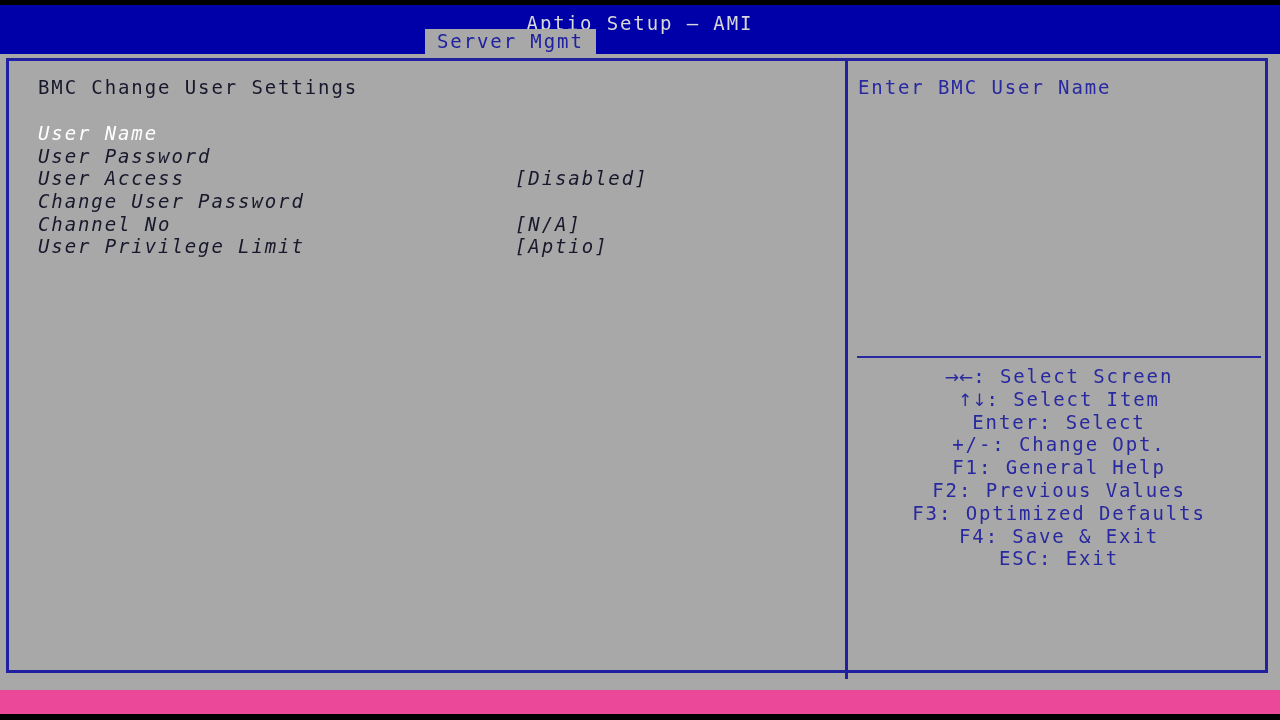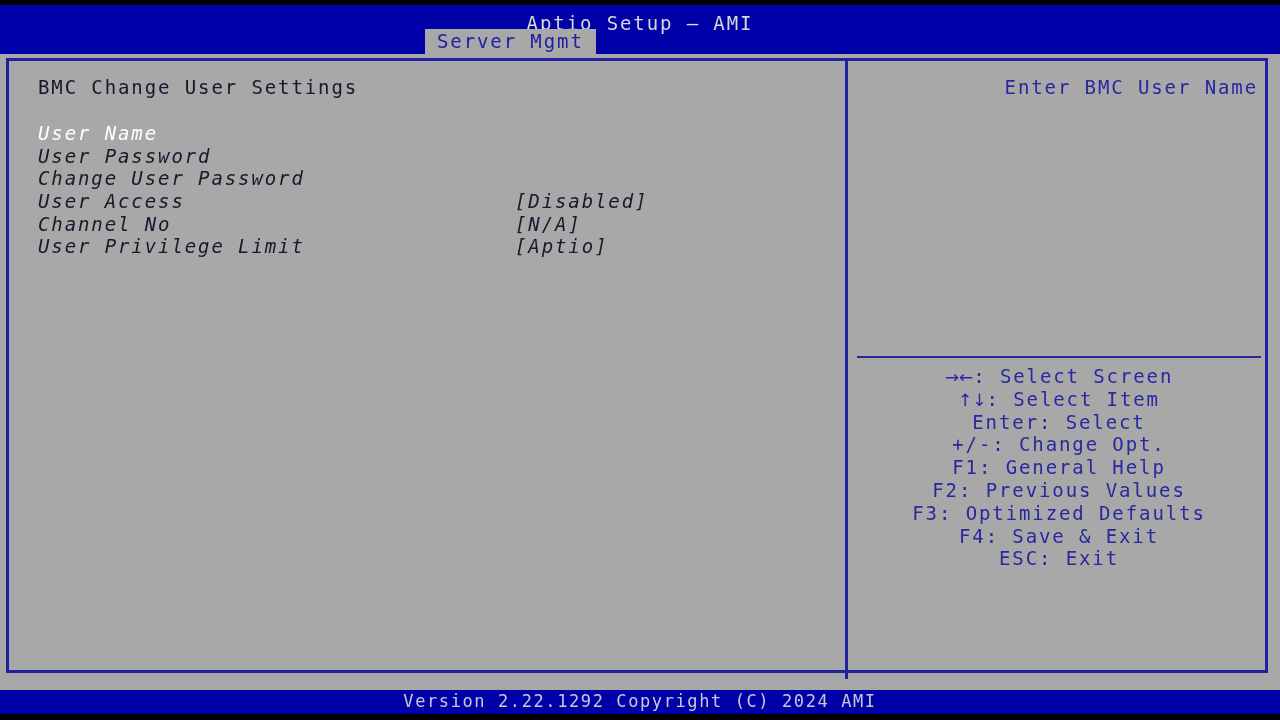--- a/index.html
+++ b/index.html
@@ -141,21 +141,20 @@
     overflow: hidden;
   }
   .help-text {
     position: absolute;
     left: 7px; top: 15px;
     color: #2828a0;
     font-size: 19px;
     letter-spacing: 1.9px;
     white-space: pre-wrap;
     width: 400px;
-    text-align: right;
   }
   .help-sep {
     position: absolute;
     left: 6px; top: 295px;
     width: 404px; height: 2px;
     background: #2828a0;
   }
   .legend {
     position: absolute;
     left: 6px; top: 304px;
@@ -219,22 +218,22 @@
 
   <div class="body-gray"></div>
   <div class="panel-frame"></div>
   <div class="panel-divider"></div>
 
   <div class="menu-pane">
     <div class="menu-heading">BMC Change User Settings</div>
     <div class="menu-list" id="menu-list">
         <div class="menu-row selected"><span class="menu-label">User Name</span></div>
         <div class="menu-row"><span class="menu-label">User Password</span></div>
+        <div class="menu-row"><span class="menu-label">User Access</span><span class="menu-value">[Disabled]</span></div>
         <div class="menu-row"><span class="menu-label">Change User Password</span></div>
-        <div class="menu-row"><span class="menu-label">User Access</span><span class="menu-value">[Disabled]</span></div>
         <div class="menu-row"><span class="menu-label">Channel No</span><span class="menu-value">[N/A]</span></div>
         <div class="menu-row"><span class="menu-label">User Privilege Limit</span><span class="menu-value">[Aptio]</span></div>
       </div>
   </div>
 
   <div class="help-pane">
     <div class="help-text">Enter BMC User Name</div>
     <div class="help-sep"></div>
     <div class="legend" id="legend-list">
         <div class="legend-row"><span class="legend-key arrow-glyph">→←</span><span>: Select Screen</span></div>
@@ -242,18 +241,15 @@
         <div class="legend-row"><span class="legend-key">Enter</span><span>: Select</span></div>
         <div class="legend-row"><span class="legend-key">+/-</span><span>: Change Opt.</span></div>
         <div class="legend-row"><span class="legend-key">F1</span><span>: General Help</span></div>
         <div class="legend-row"><span class="legend-key">F2</span><span>: Previous Values</span></div>
         <div class="legend-row"><span class="legend-key">F3</span><span>: Optimized Defaults</span></div>
         <div class="legend-row"><span class="legend-key">F4</span><span>: Save &amp; Exit</span></div>
         <div class="legend-row"><span class="legend-key">ESC</span><span>: Exit</span></div>
       </div>
   </div>
 
-  <div class="footer-bar">
-    <div class="footer-text">Version 2.22.1292 Copyright (C) 2024 AMI</div>
-  </div>
   <div class="bottom-black"></div>
 
 </div>
 
 </body></html>

